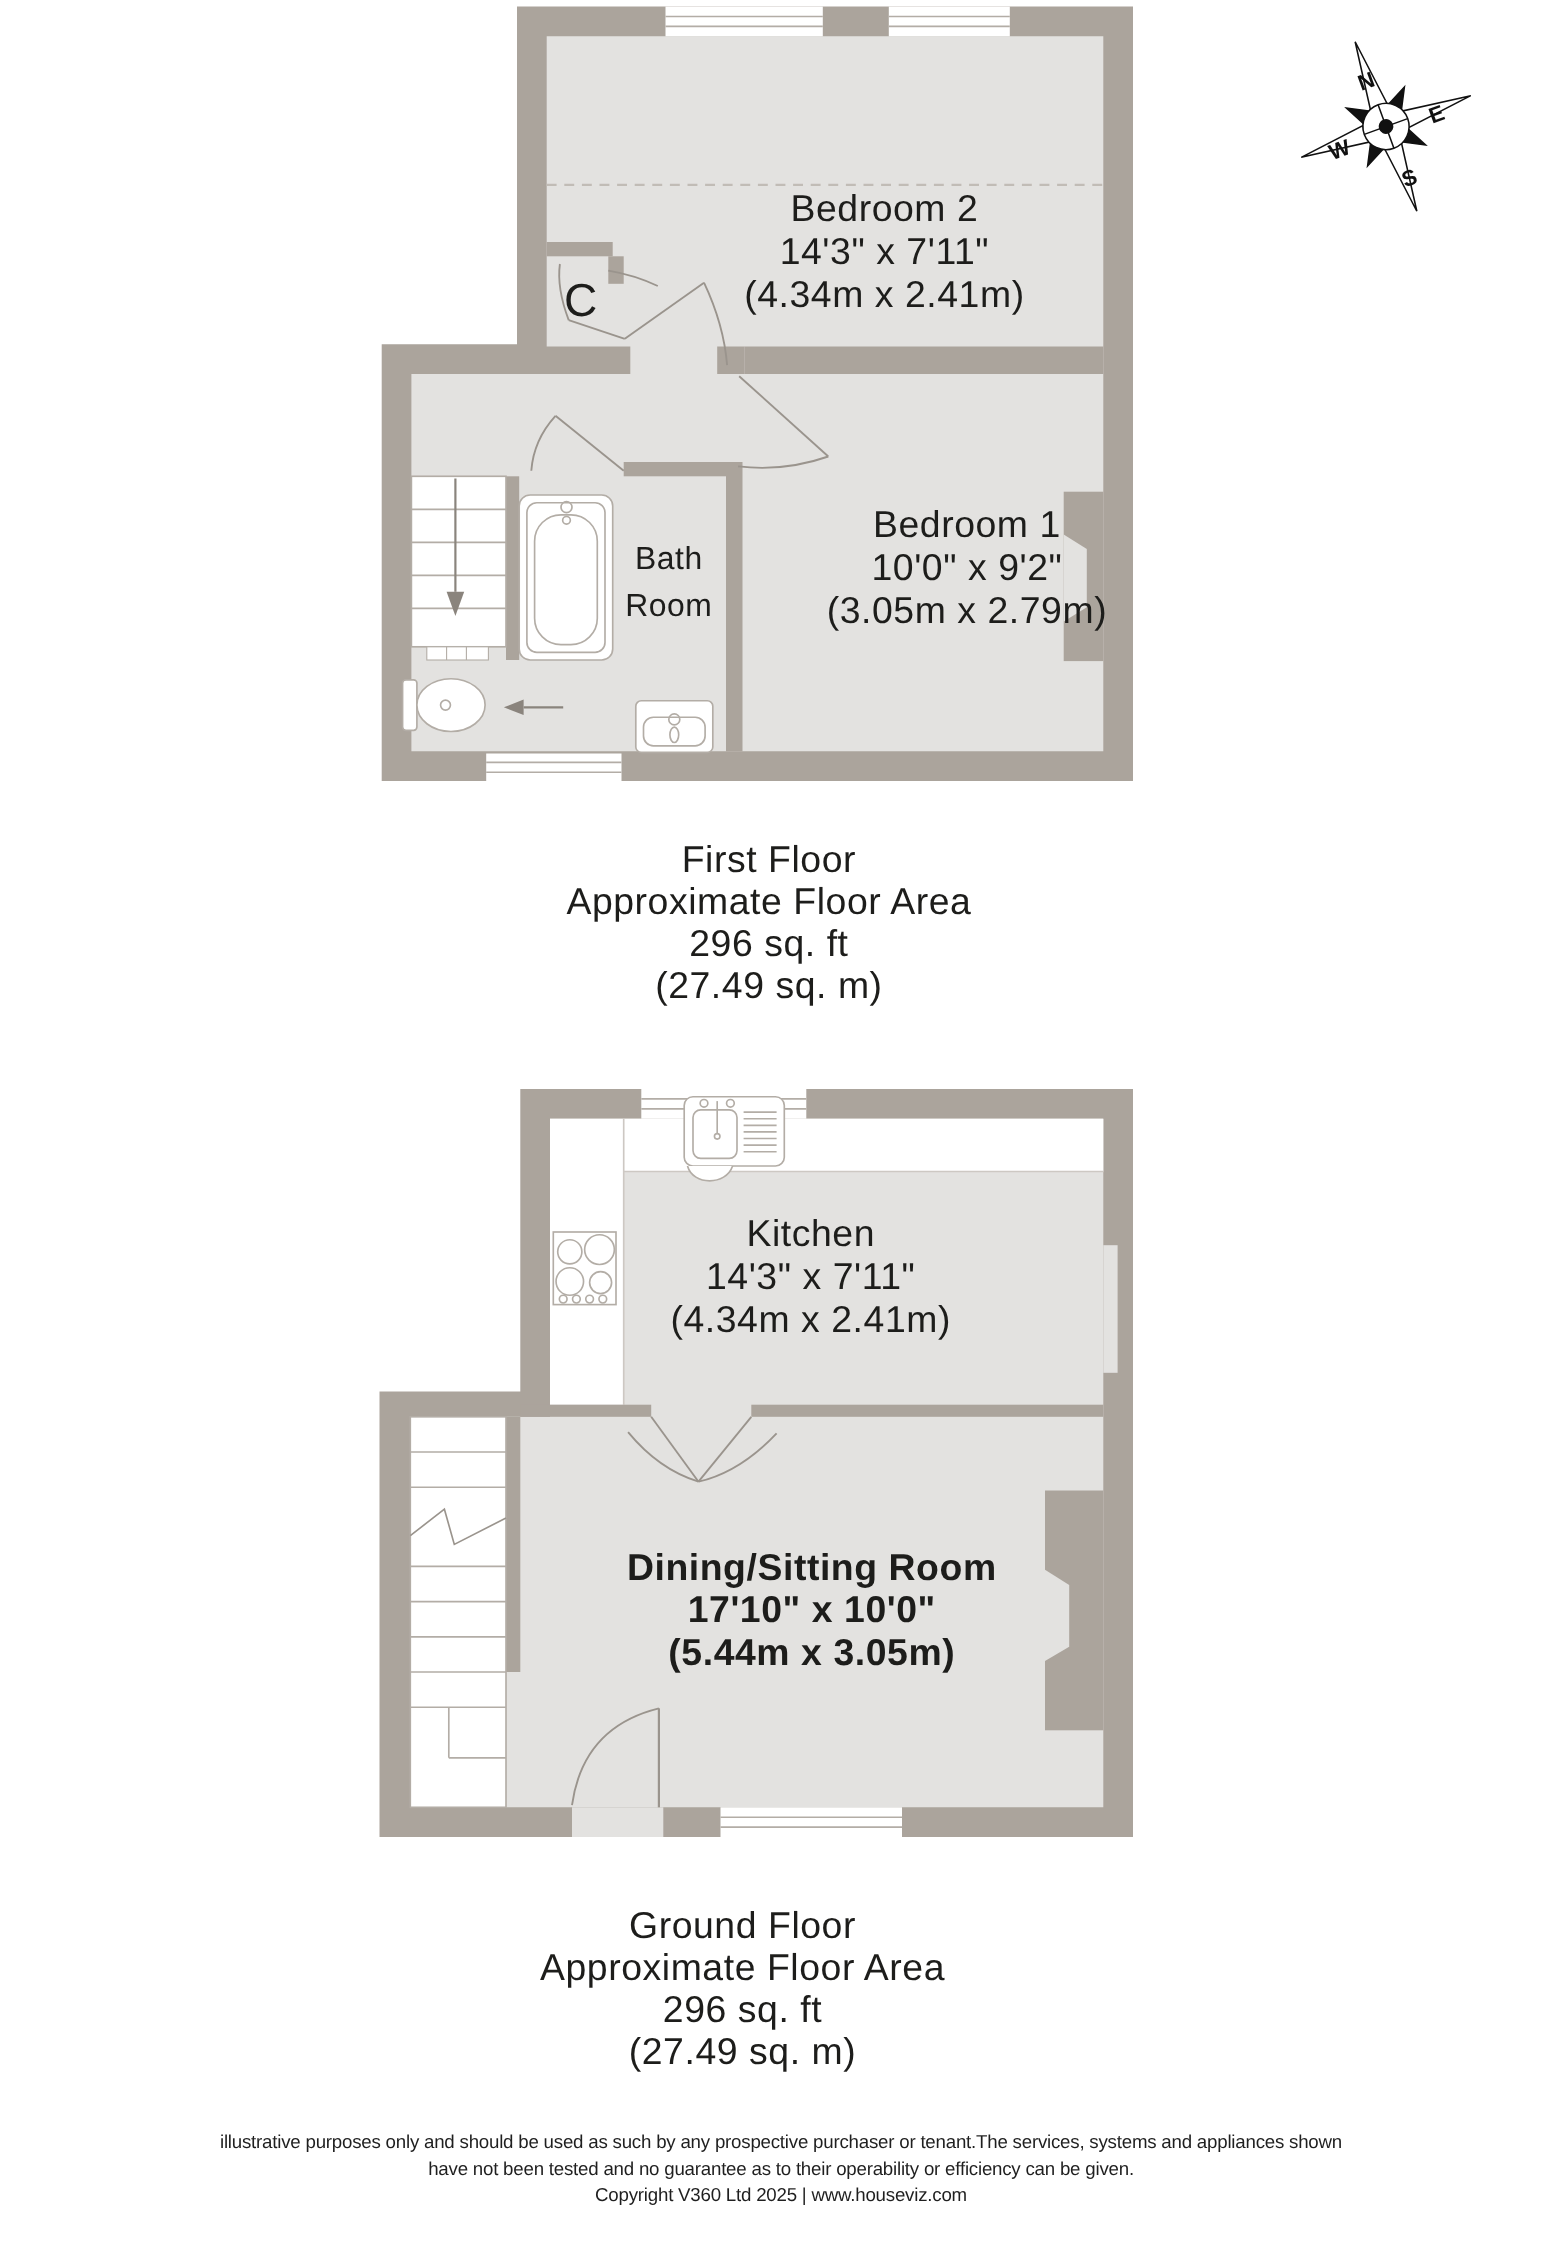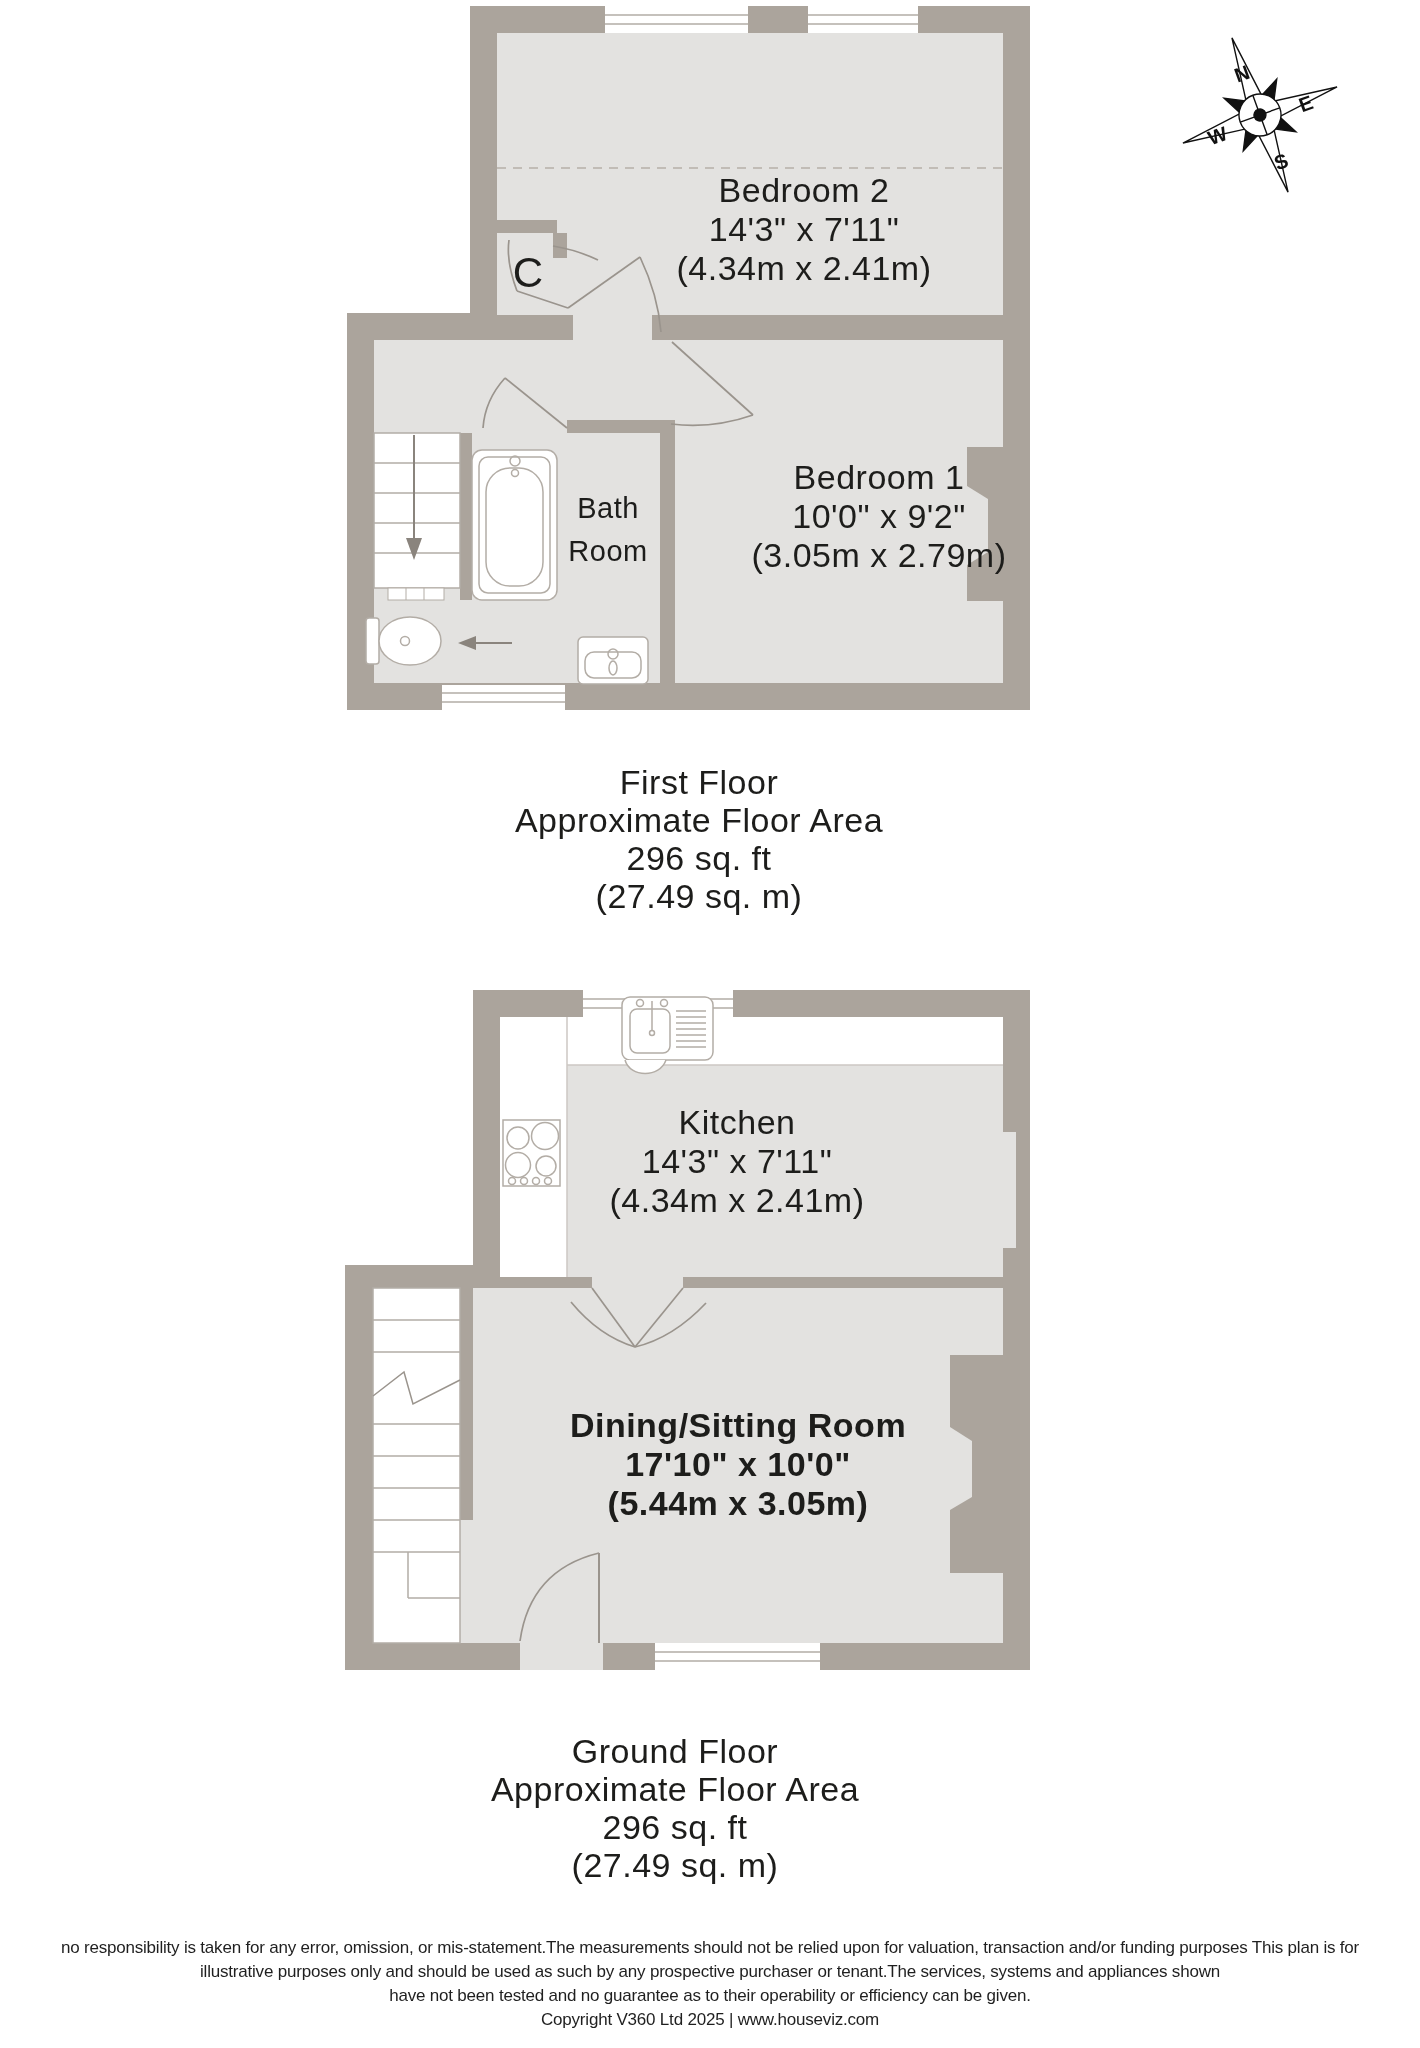--- a/index.html
+++ b/index.html
@@ -245,19 +245,18 @@
   </div>
 
   <div class="label caption" style="left:675px;top:1732px;">
     <div>Ground Floor</div>
     <div>Approximate Floor Area</div>
     <div>296 sq. ft</div>
     <div>(27.49 sq. m)</div>
   </div>
 
   <div class="disclaimer">
-    <div>no responsibility is taken for any error, omission, or mis-statement.The measurements should not be relied upon for valuation, transaction and/or funding purposes This plan is for</div>
     <div>illustrative purposes only and should be used as such by any prospective purchaser or tenant.The services, systems and appliances shown</div>
     <div>have not been tested and no guarantee as to their operability or efficiency can be given.</div>
     <div>Copyright V360 Ltd 2025 | www.houseviz.com</div>
   </div>
 
 </div>
 
 </body></html>

